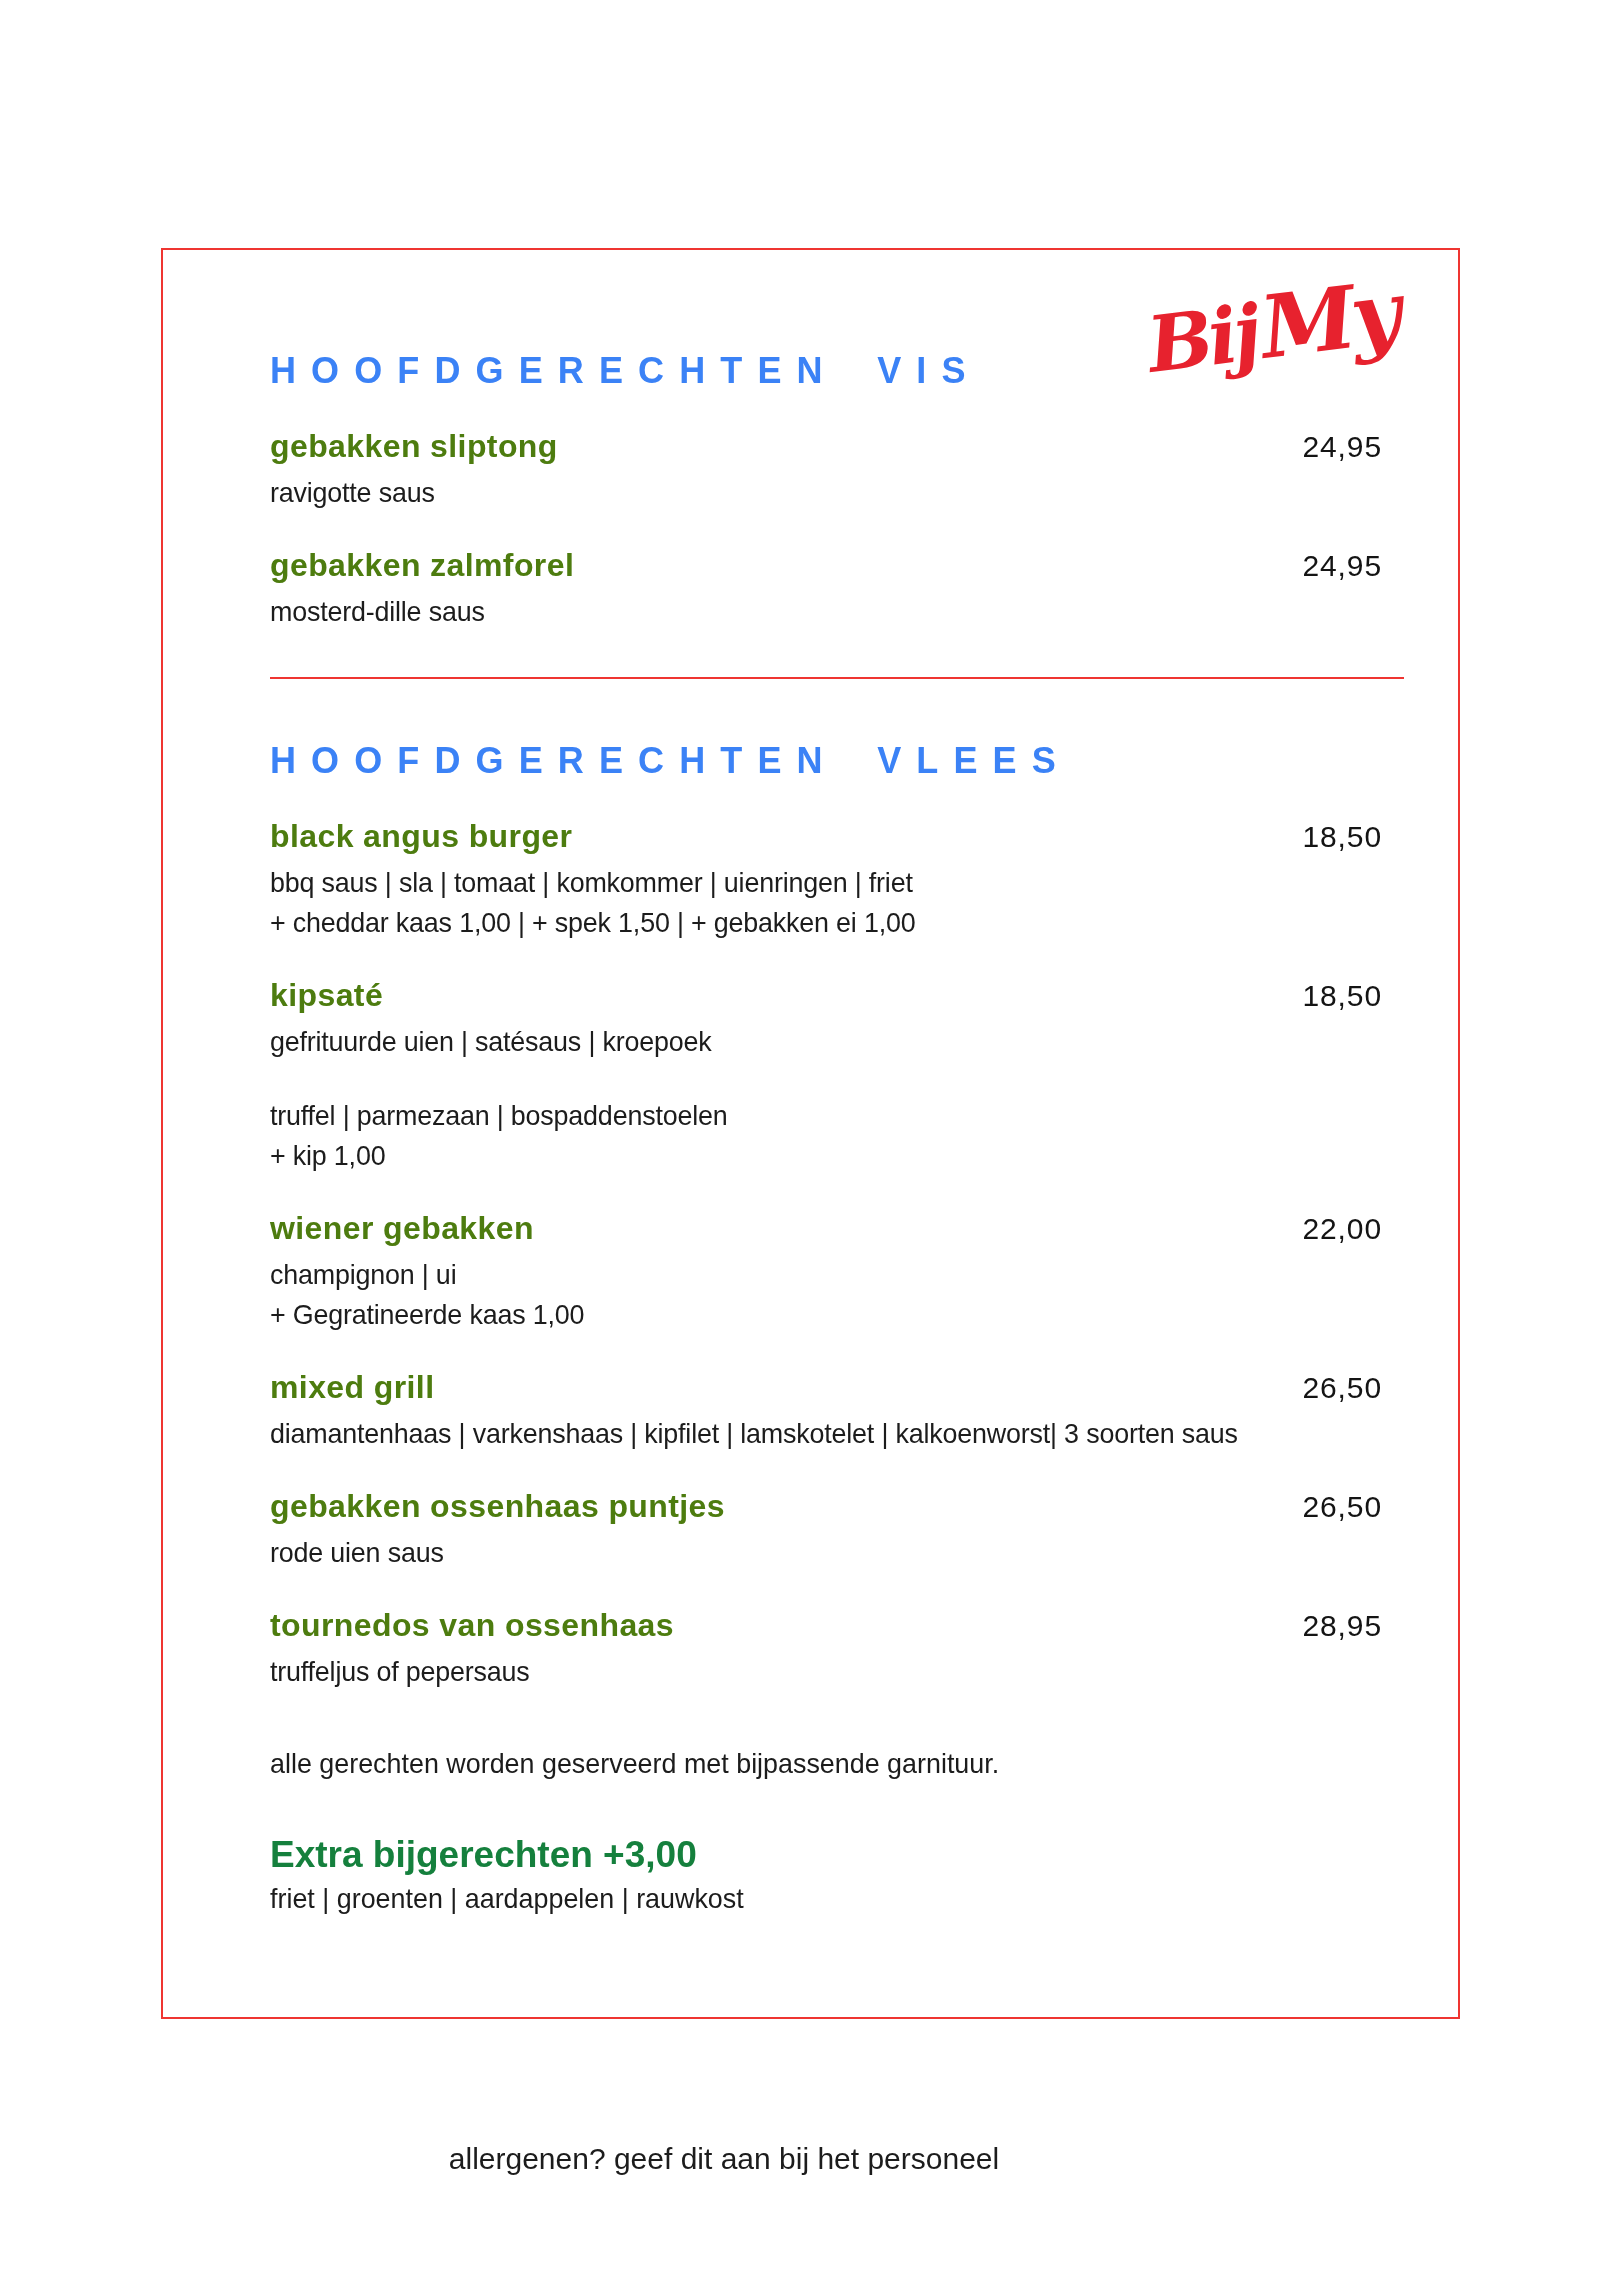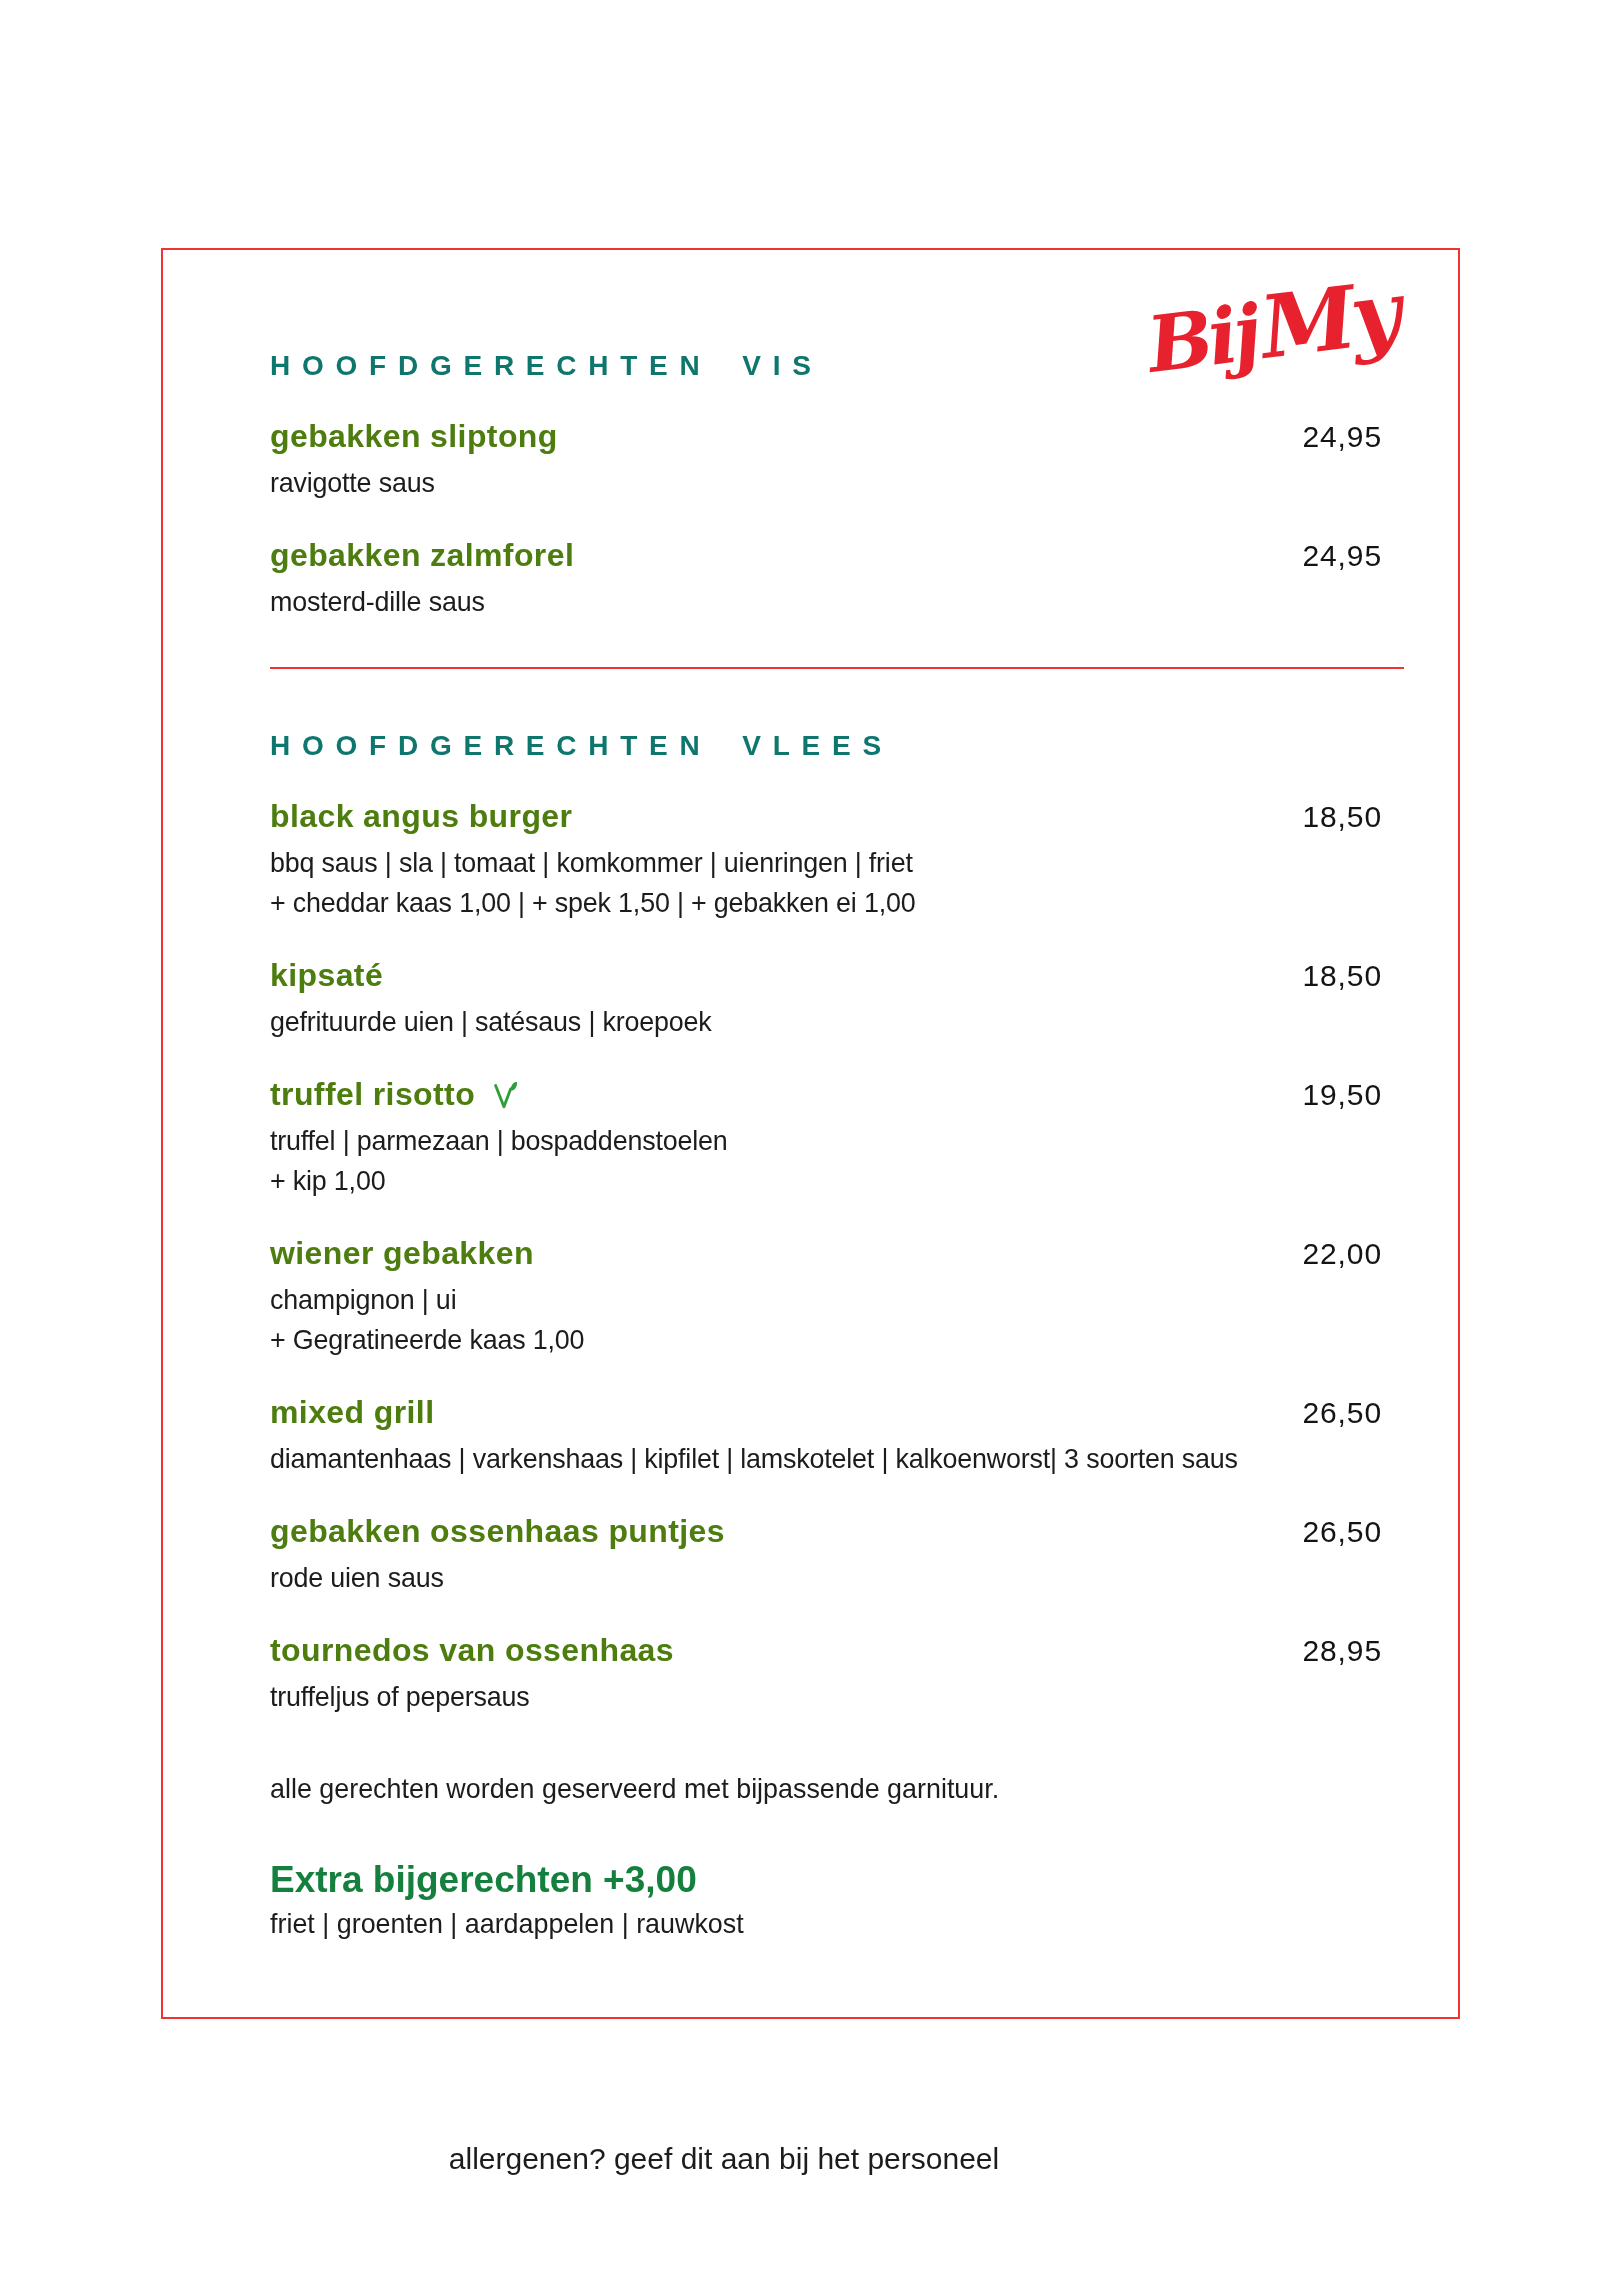--- a/index.html
+++ b/index.html
@@ -33,26 +33,26 @@
     transform: rotate(-7deg);
     letter-spacing: -4.5px;
     line-height: 1;
     white-space: nowrap;
   }
   .logo .logo-bij { font-size: 77px; }
   .logo .logo-my  { font-size: 86px; margin-left: 5.4px; }
 
   .menu-section { margin: 0; }
   .section-title {
-    font-size: 28px;
+    font-size: 36px;
     font-weight: 800;
     letter-spacing: 0.42em;
     word-spacing: 0.4em;
     margin: 0 0 36px 0;
-    color: #0f766e;
+    color: #3b82f6;
   }
   .menu-section:first-of-type .section-title { margin-top: 100px; }
 
   .menu-item { margin-bottom: 34px; }
   .item-head { display: flex; align-items: center; }
   .item-name {
     font-size: 32px;
     font-weight: 700;
     letter-spacing: 0.4px;
     color: #4d7c0f;
@@ -160,30 +160,20 @@
           <div class="menu-item">
             <div class="item-head">
               <span class="item-name">kipsaté</span>
               <span class="item-price">18,50</span>
             </div>
             <div class="item-desc">
               <div class="desc-line">gefrituurde uien | satésaus | kroepoek</div>
             </div>
           </div>
           <div class="menu-item">
-            <div class="item-head">
-              <span class="item-name">truffel risotto</span>
-              <span class="veg-icon">
-                <svg width="27" height="30" viewBox="0 0 24 27" fill="none">
-                  <path d="M4 5 L11.5 24 L17.5 8" stroke="#2f9e3b" stroke-width="2.6" stroke-linecap="round" stroke-linejoin="round"></path>
-                  <path d="M17.5 8 C 18.5 2.5 22 1 23 2 C 24 3 22.5 8 19.5 9.3 C 18.3 9.8 17.4 9.2 17.5 8 Z" fill="#2f9e3b"></path>
-                </svg>
-              </span>
-              <span class="item-price">19,50</span>
-            </div>
             <div class="item-desc">
               <div class="desc-line">truffel | parmezaan | bospaddenstoelen</div>
               <div class="desc-line">+ kip 1,00</div>
             </div>
           </div>
           <div class="menu-item">
             <div class="item-head">
               <span class="item-name">wiener gebakken</span>
               <span class="item-price">22,00</span>
             </div>

